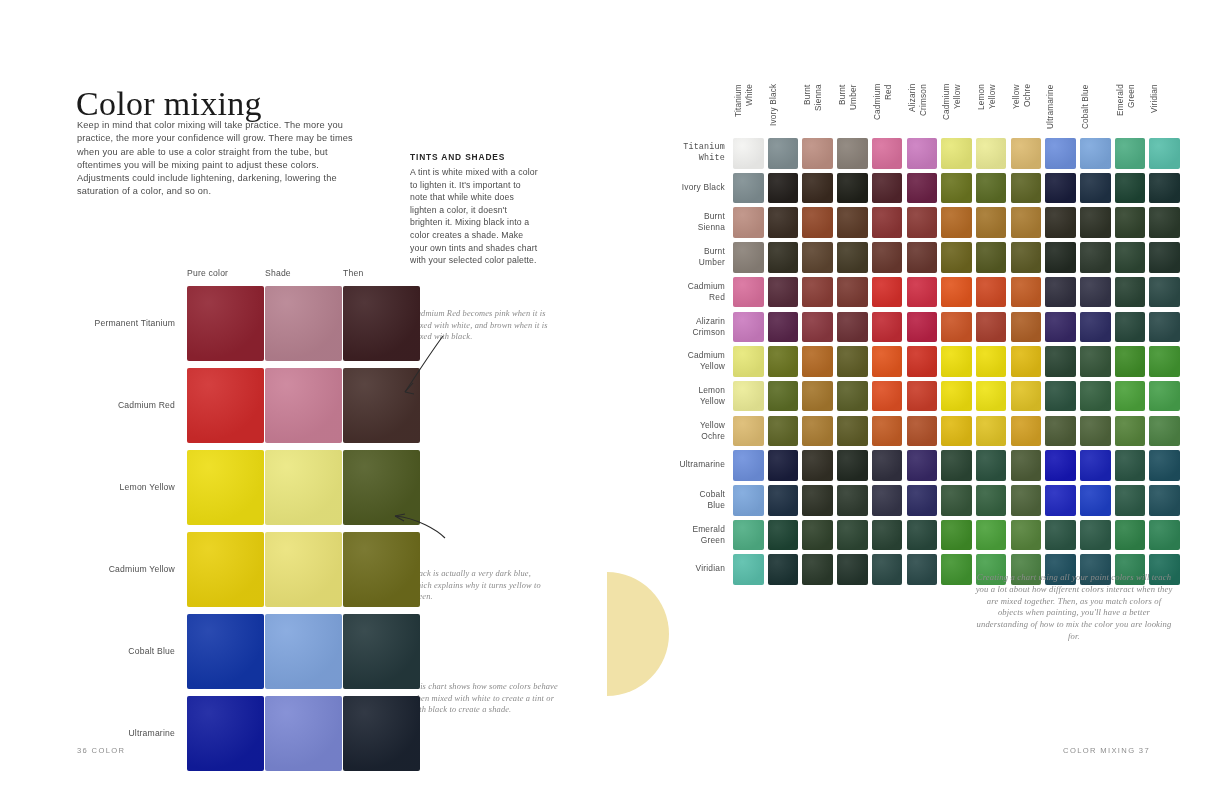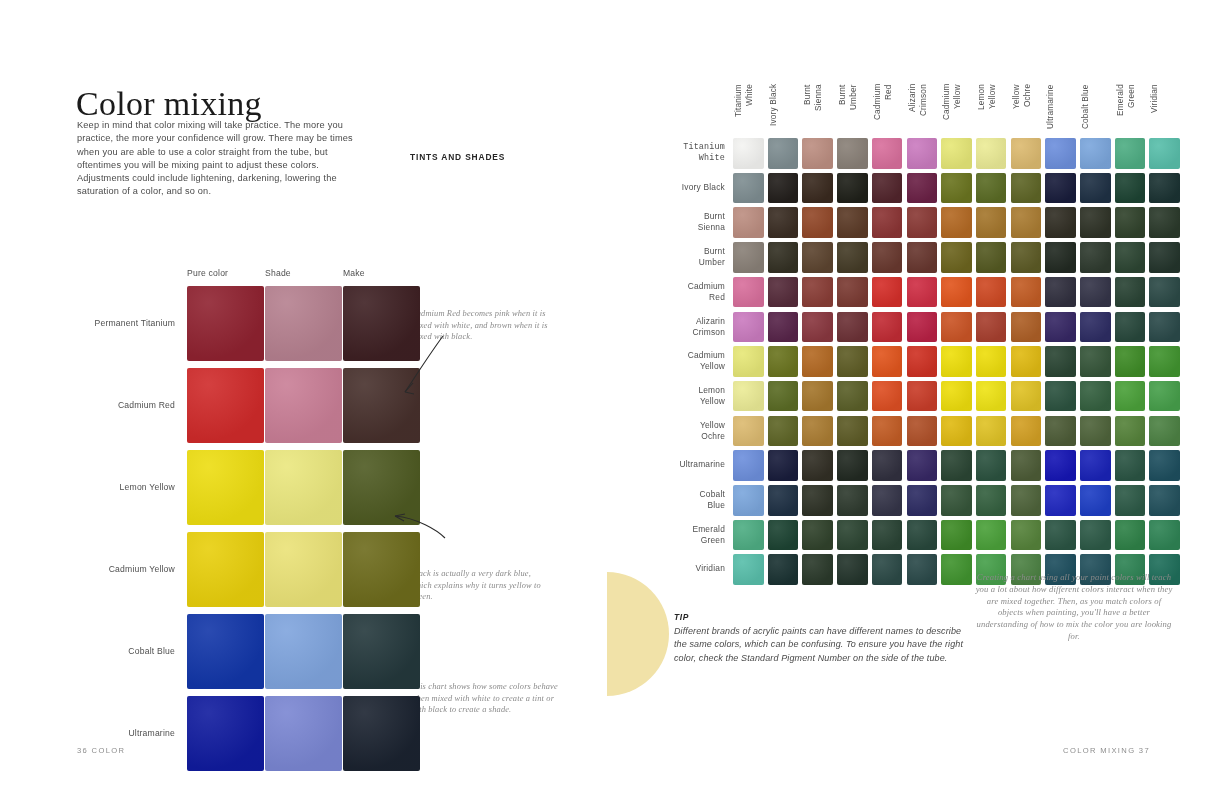--- a/index.html
+++ b/index.html
@@ -58,30 +58,31 @@
 
 <div class="spread">
 
   <div class="left-page">
 
     <h1 class="title">Color mixing</h1>
     <p class="intro">Keep in mind that color mixing will take practice. The more you practice, the more your confidence will grow. There may be times when you are able to use a color straight from the tube, but oftentimes you will be mixing paint to adjust these colors. Adjustments could include lightening, darkening, lowering the saturation of a color, and so on.</p>
 
     <div class="sidebar-block">
       <div class="sidebar-head">TINTS AND SHADES</div>
+      <div class="sidebar-body">A tint is white mixed with a color to lighten it. It's important to note that while white does lighten a color, it doesn't brighten it. Mixing black into a color creates a shade. Make your own tints and shades chart with your selected color palette.</div>
     </div>
 
     <div class="note-a hand">Cadmium Red becomes pink when it is mixed with white, and brown when it is mixed with black.</div>
     <div class="note-b hand">Black is actually a very dark blue, which explains why it turns yellow to green.</div>
     <div class="note-c hand">This chart shows how some colors behave when mixed with white to create a tint or with black to create a shade.</div>
 
     <div id="ts-chart">
         <div class="ts-col" style="left: 176px; top: 268px;">Pure color</div>
         <div class="ts-col" style="left: 254px; top: 268px;">Shade</div>
-        <div class="ts-col" style="left: 332px; top: 268px;">Make</div>
+        <div class="ts-col" style="left: 332px; top: 268px;">Then</div>
         <div class="ts-row" style="left: 14px; top: 317.5px;">Permanent Titanium</div>
         <div class="sw" style="left: 176px; top: 286px; width: 77px; height: 75px; background: rgb(143, 34, 48);"></div>
         <div class="sw" style="left: 254px; top: 286px; width: 77px; height: 75px; background: rgb(181, 128, 143);"></div>
         <div class="sw" style="left: 332px; top: 286px; width: 77px; height: 75px; background: rgb(62, 32, 35);"></div>
         <div class="ts-row" style="left: 14px; top: 399.5px;">Cadmium Red</div>
         <div class="sw" style="left: 176px; top: 368px; width: 77px; height: 75px; background: rgb(207, 42, 42);"></div>
         <div class="sw" style="left: 254px; top: 368px; width: 77px; height: 75px; background: rgb(201, 126, 150);"></div>
         <div class="sw" style="left: 332px; top: 368px; width: 77px; height: 75px; background: rgb(71, 48, 44);"></div>
         <div class="ts-row" style="left: 14px; top: 481.5px;">Lemon Yellow</div>
         <div class="sw" style="left: 176px; top: 450px; width: 77px; height: 75px; background: rgb(237, 221, 17);"></div>
@@ -326,22 +327,18 @@
         <div class="cell" style="left: 368.9px; top: 554.4px; width: 30.5px; height: 30.5px; background: rgb(71, 160, 75);"></div>
         <div class="cell" style="left: 403.6px; top: 554.4px; width: 30.5px; height: 30.5px; background: rgb(77, 130, 68);"></div>
         <div class="cell" style="left: 438.3px; top: 554.4px; width: 30.5px; height: 30.5px; background: rgb(30, 79, 95);"></div>
         <div class="cell" style="left: 473px; top: 554.4px; width: 30.5px; height: 30.5px; background: rgb(35, 81, 93);"></div>
         <div class="cell" style="left: 507.7px; top: 554.4px; width: 30.5px; height: 30.5px; background: rgb(47, 132, 85);"></div>
         <div class="cell" style="left: 542.4px; top: 554.4px; width: 30.5px; height: 30.5px; background: rgb(31, 111, 91);"></div>
       </div>
 
     <div class="halfcircle" style="left:0;"></div>
 
-    <div class="tip-block" style="left:67px;">
-      <div class="tip-head">TIP</div>
-      <div class="tip-body">Different brands of acrylic paints can have different names to describe the same colors, which can be confusing. To ensure you have the right color, check the Standard Pigment Number on the side of the tube.</div>
-    </div>
 
     <div class="right-hand hand" style="left:367px;text-align:center;">Creating a chart using all your paint colors will teach you a lot about how different colors interact when they are mixed together. Then, as you match colors of objects when painting, you'll have a better understanding of how to mix the color you are looking for.</div>
 
     <div class="foot foot-r">COLOR MIXING  37</div>
   </div>
 </div>
 
 </body></html>

